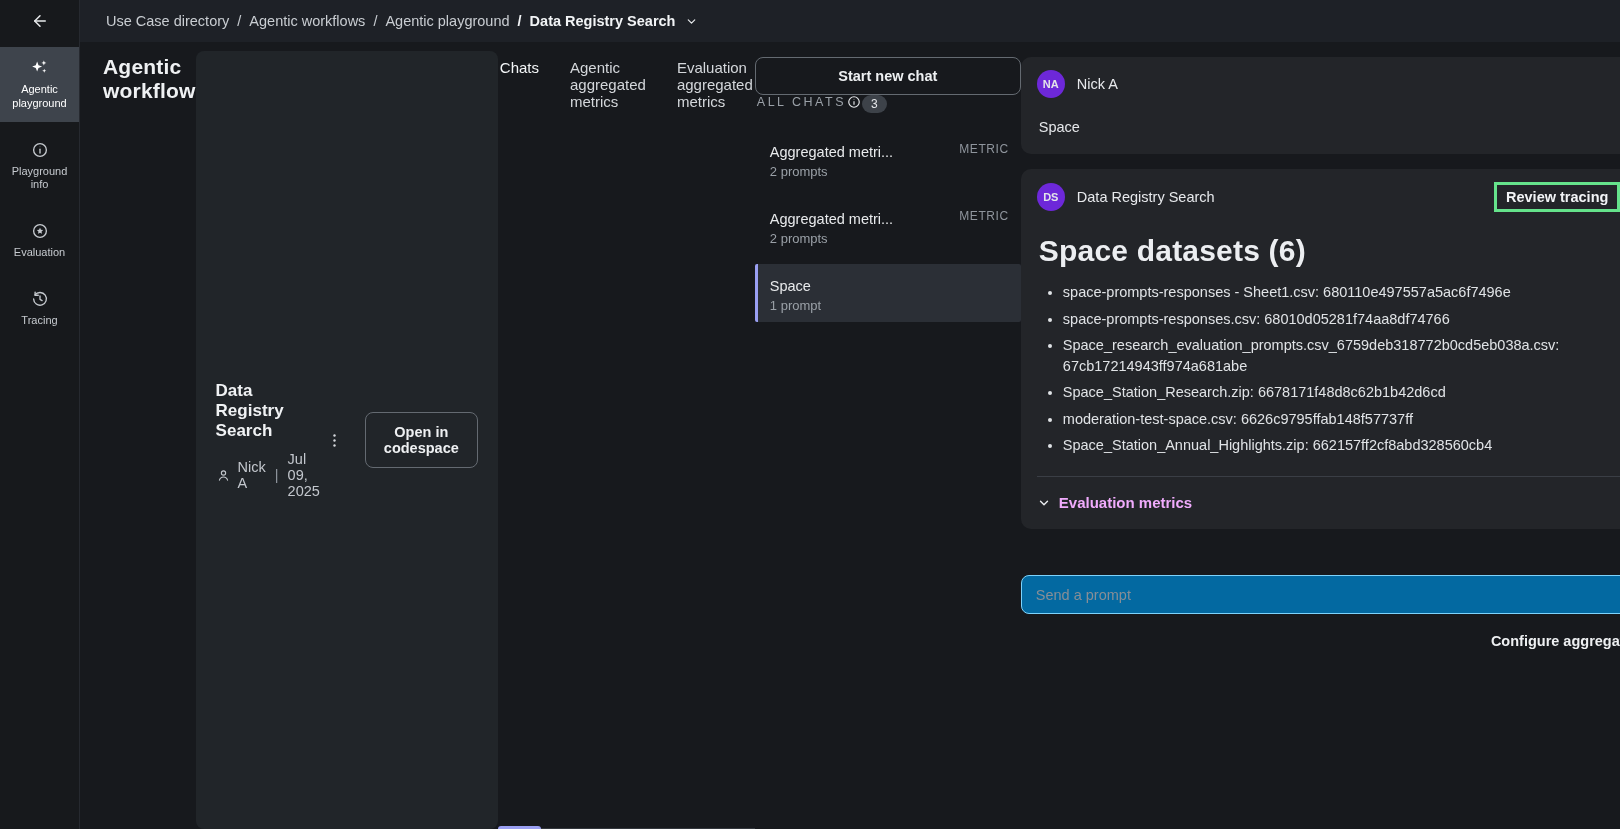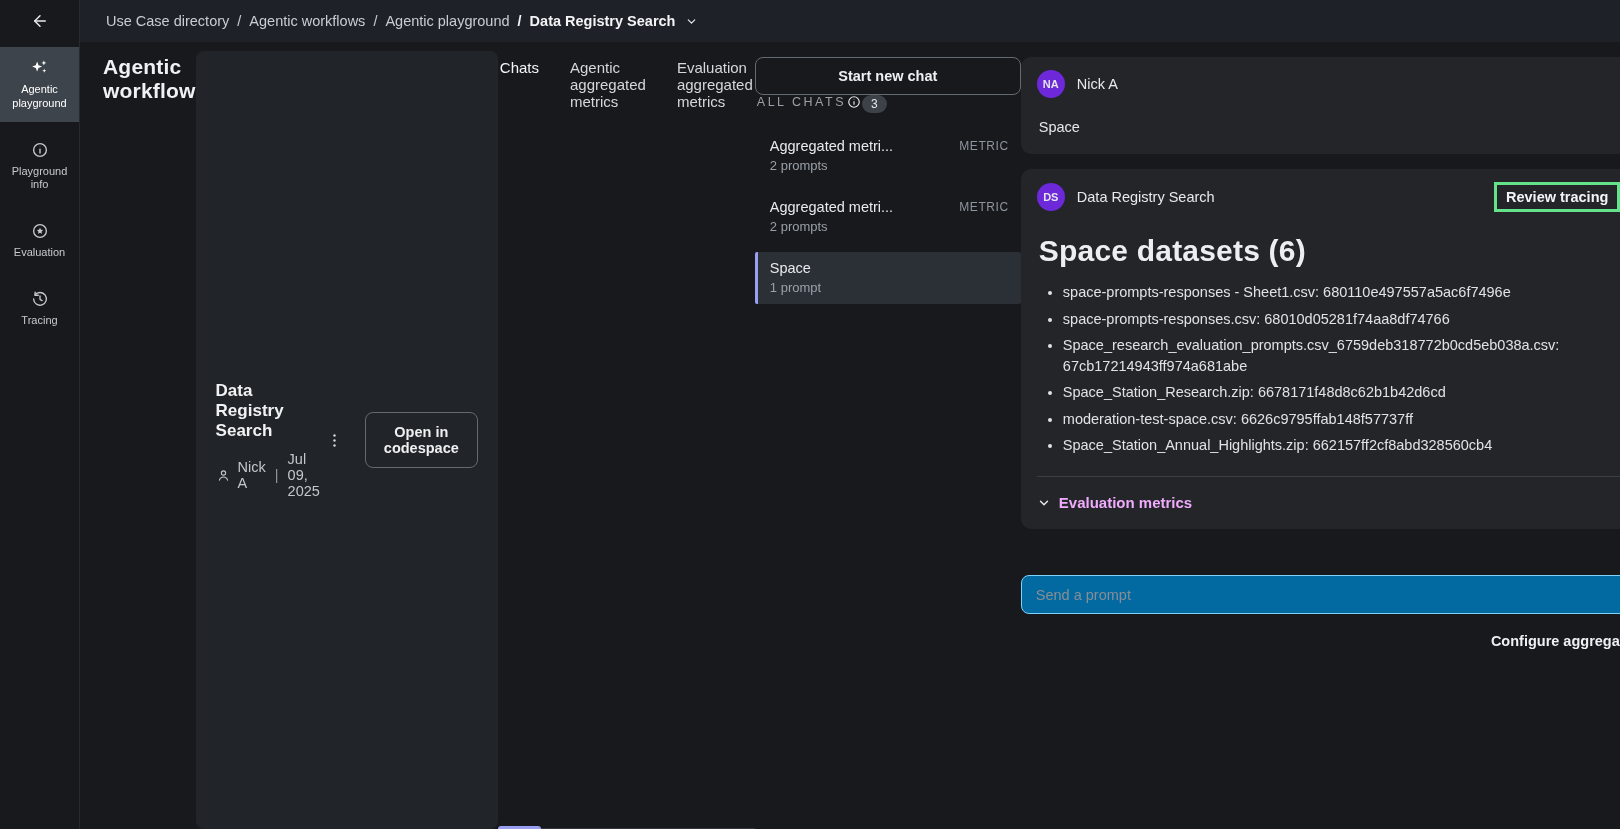--- a/index.html
+++ b/index.html
@@ -71,21 +71,21 @@
     width:100%; height:38px; background:transparent; border:1px solid #646a71;
     border-radius:8px; color:#eef0f2; font-weight:700; font-size:14.5px; font-family:inherit; cursor:pointer;
   }
   .chats-header { display:flex; align-items:flex-start; gap:1px; padding-left:2px; }
   .chats-label { font-size:12.5px; letter-spacing:2.5px; color:#9aa0a7; }
   .count-badge { background:#3d4249; border-radius:10px; padding:2px 9px; font-size:12px; color:#e4e6e9; }
   .chat-items { margin-top:17px; display:flex; flex-direction:column; gap:9px; }
   .chat-item { padding:8px 12px 9px; border-left:3px solid transparent; cursor:pointer; }
   .chat-item.selected { background:#2b2f36; border-left-color:#9a9ff2; border-radius:2px; }
   .chat-item .row1 { display:flex; justify-content:space-between; align-items:center; }
-  .chat-item-title { font-size:14.5px; color:#e8eaec; }
+  .chat-item-title { font-size:14.5px; color:#e8eaec;margin-top:6px; }
   .chat-item-tag { font-size:12px; letter-spacing:.6px; color:#8f959d; }
   .chat-item-sub { margin-top:4px; font-size:13px; color:#9aa0a7; }
 
   
   .thread-wrap { flex:1; display:flex; justify-content:center; min-width:0; }
   .thread { width:720px; display:flex; flex-direction:column; }
   .msg-card { background:#232529; border-radius:10px; padding:13px 16px 12px; }
   .msg-header { display:flex; align-items:center; gap:12px; }
   .avatar {
     width:28px; height:28px; border-radius:50%; background:#6d28d9; color:#e3e5e9;

